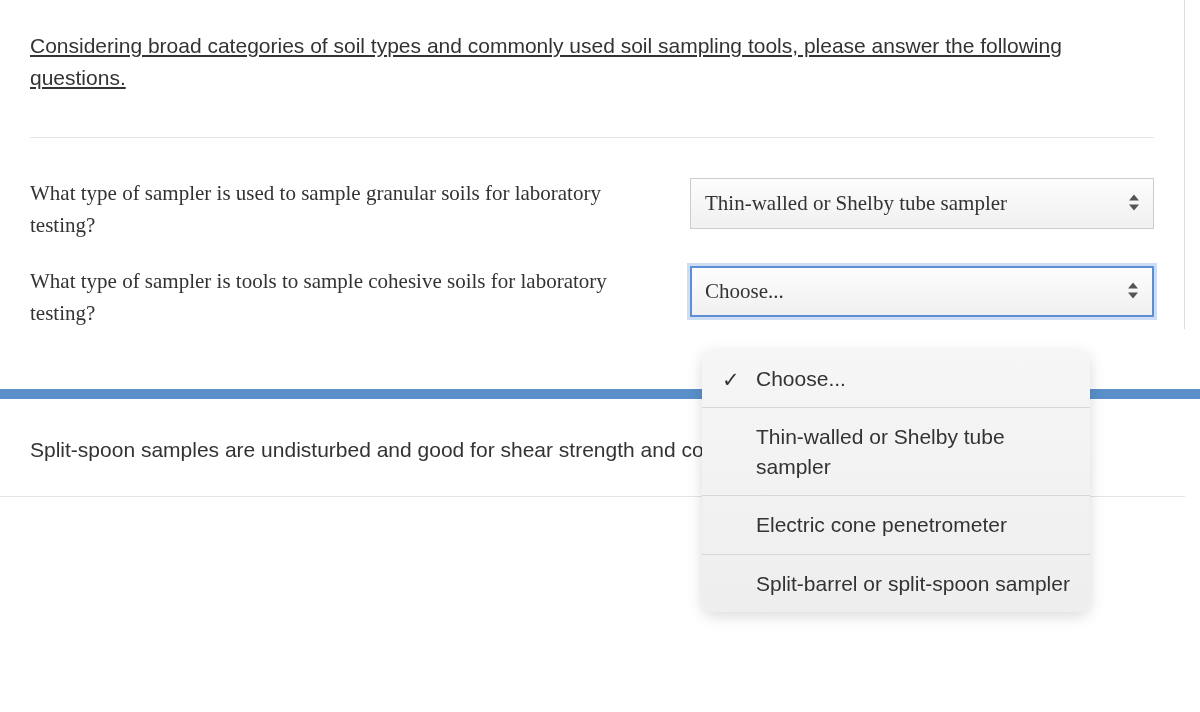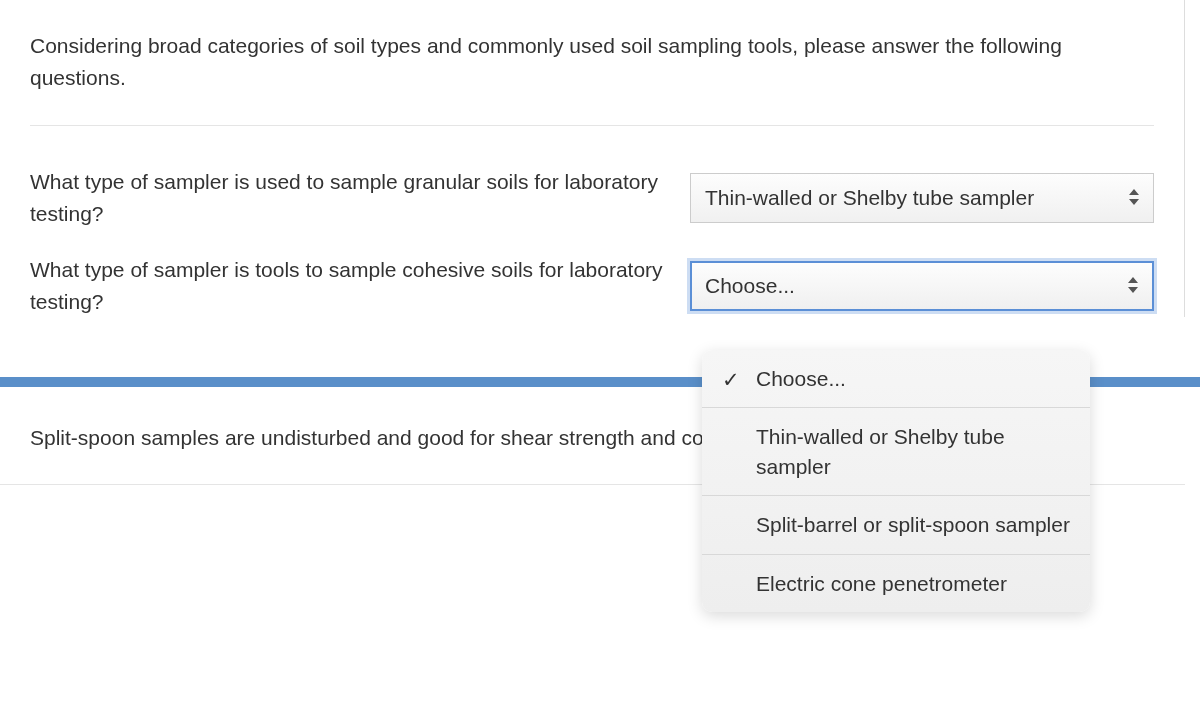--- a/index.html
+++ b/index.html
@@ -13,31 +13,33 @@
     overflow: hidden;
     position: relative;
   }
   .card {
     border-right: 1px solid #ddd;
     padding: 30px 30px 0 30px;
     margin: 0 15px 0 0;
   }
   .intro {
     line-height: 1.5;
-    margin-bottom: 32px;
+    margin-bottom: 44px;
+    text-decoration: underline;
   }
   hr.divider {
     border: none;
     border-top: 1px solid #e5e5e5;
     margin: 0 0 40px 0;
   }
   .q-row {
     display: flex;
-    align-items: center;
+    align-items: flex-start;
     margin-bottom: 25px;
+    font-family: Liberation Serif, serif;
   }
   .q-label {
     flex: 0 0 660px;
     line-height: 1.5;
     padding-right: 20px;
   }
   .sel-wrap {
     flex: 1;
     position: relative;
   }
@@ -146,18 +148,18 @@
 
 <div class="dropdown-menu">
   <div class="dd-item">
     <span class="check">✓</span>
     <span>Choose...</span>
   </div>
   <div class="dd-item">
     <span>Thin-walled or Shelby tube sampler</span>
   </div>
   <div class="dd-item">
-    <span>Split-barrel or split-spoon sampler</span>
+    <span>Electric cone penetrometer</span>
   </div>
   <div class="dd-item">
-    <span>Electric cone penetrometer</span>
+    <span>Split-barrel or split-spoon sampler</span>
   </div>
 </div>
 
 </body></html>

